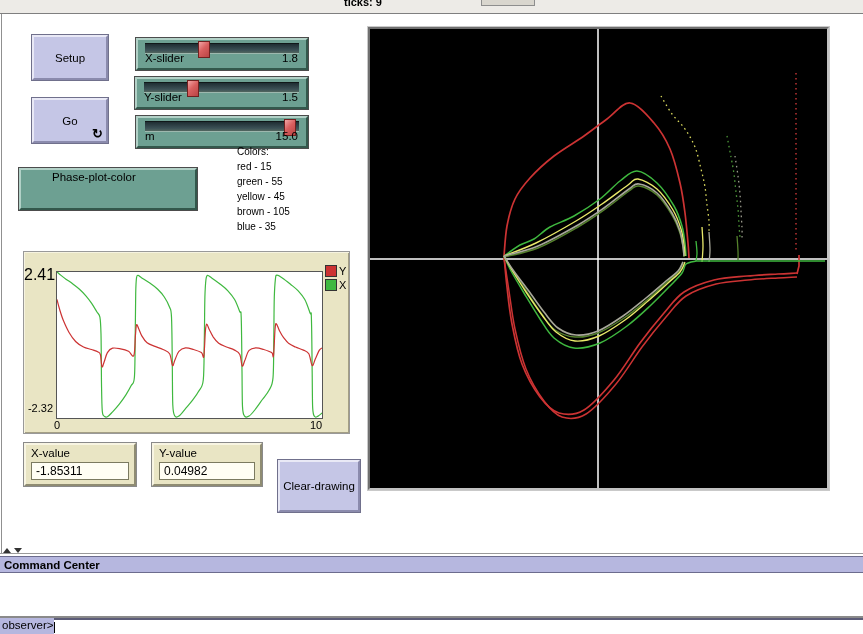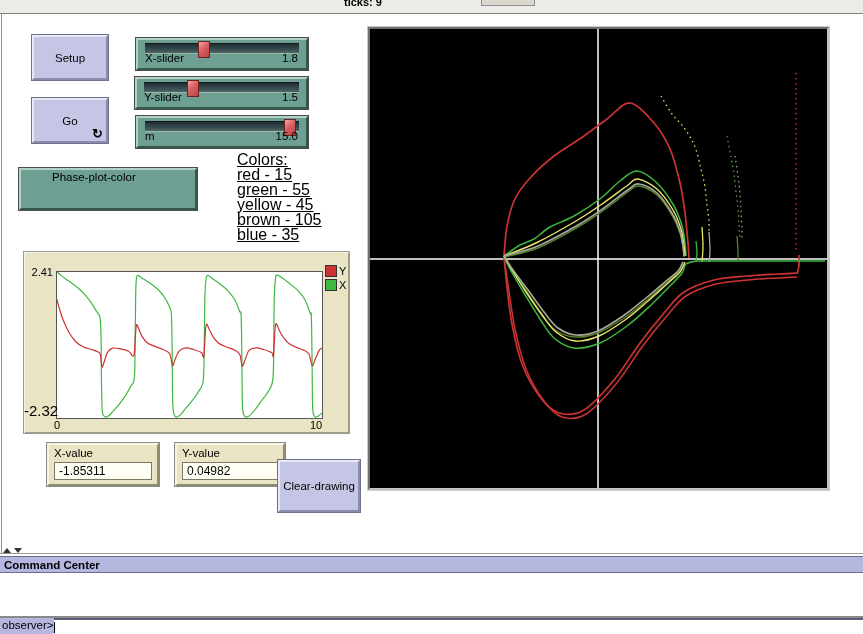--- a/index.html
+++ b/index.html
@@ -33,34 +33,34 @@
   
   .chooser{left:19px;top:168px;width:174px;height:38px;background:#6da092;
            border:2px solid;border-color:#b2d1c7 #33584c #33584c #b2d1c7;outline:1px solid #4c4c4c;cursor:pointer;}
   .chooser-label{position:absolute;left:4px;top:1px;margin-left:27px;}
   .chooser-value{position:absolute;left:4px;right:4px;bottom:3px;height:17px;background:#8cb6aa;
                  border:1px solid;border-color:#2f5449 #b9d6cc #b9d6cc #2f5449;
                  display:flex;align-items:center;padding-left:4px;}
   .chooser-arrow{position:absolute;right:7px;top:4px;width:0;height:0;
                  border-left:6px solid transparent;border-right:6px solid transparent;border-top:9px solid #b5514e;}
   
-  .colors-note{left:237px;top:152px;line-height:15px;font-size:16px;text-decoration:underline;}
+  .colors-note{left:237px;top:144px;line-height:15px;font-size:10px;}
   
   .plot-widget{left:23px;top:251px;width:325px;height:181px;background:#e9e5c4;border:1px solid #999;
                box-shadow:inset 1px 1px 0 #f6f3e0, inset -1px -1px 0 #a49f85;}
   .plot-title{position:absolute;left:0;right:0;top:2px;text-align:center;font-weight:bold;font-size:12px;margin-top:32px;}
   .plot-area{position:absolute;left:32px;top:19px;width:265px;height:146px;background:#fff;border:1px solid #555;}
-  .ylab-top{position:absolute;left:0;top:14px;width:29px;text-align:right;font-size:11px;}
-  .ylab-bot{position:absolute;left:0;top:150px;width:29px;text-align:right;font-size:15px;}
+  .ylab-top{position:absolute;left:0;top:14px;width:29px;text-align:right;font-size:16px;}
+  .ylab-bot{position:absolute;left:0;top:150px;width:29px;text-align:right;font-size:11px;}
   .xlab0{position:absolute;left:30px;top:167px;font-size:11px;}
   .xlab10{position:absolute;left:286px;top:167px;font-size:11px;}
   .legend-row{position:absolute;left:301px;display:flex;align-items:center;gap:2px;font-size:11px;}
   .swatch{width:10px;height:10px;border:1px solid #333;display:inline-block;}
   
-  .monitor{background:#e9e5c4;border:2px solid;border-color:#f8f5e3 #8f8c72 #8f8c72 #f8f5e3;outline:1px solid #8a8a8a;margin-left:23px;}
+  .monitor{background:#e9e5c4;border:2px solid;border-color:#f8f5e3 #8f8c72 #8f8c72 #f8f5e3;outline:1px solid #8a8a8a;}
   .mon-x{left:24px;top:443px;width:108px;height:39px;}
   .mon-y{left:152px;top:443px;width:106px;height:39px;}
   .monitor-label{position:absolute;top:2px;left:5px;}
   .monitor-value{position:absolute;left:5px;right:5px;bottom:4px;height:16px;background:#fffef4;
                  border:1px solid #7b7a60;display:flex;align-items:center;padding-left:4px;font-size:12px;}
   
   .view-outer{left:367px;top:26px;border:1px solid #c9c9c9;}
   .view-frame{border:2px solid;border-color:#6f6f6f #c2c2c2 #c2c2c2 #6f6f6f;}
   .view-canvas{width:457px;height:459px;background:#000;display:block;}
   

